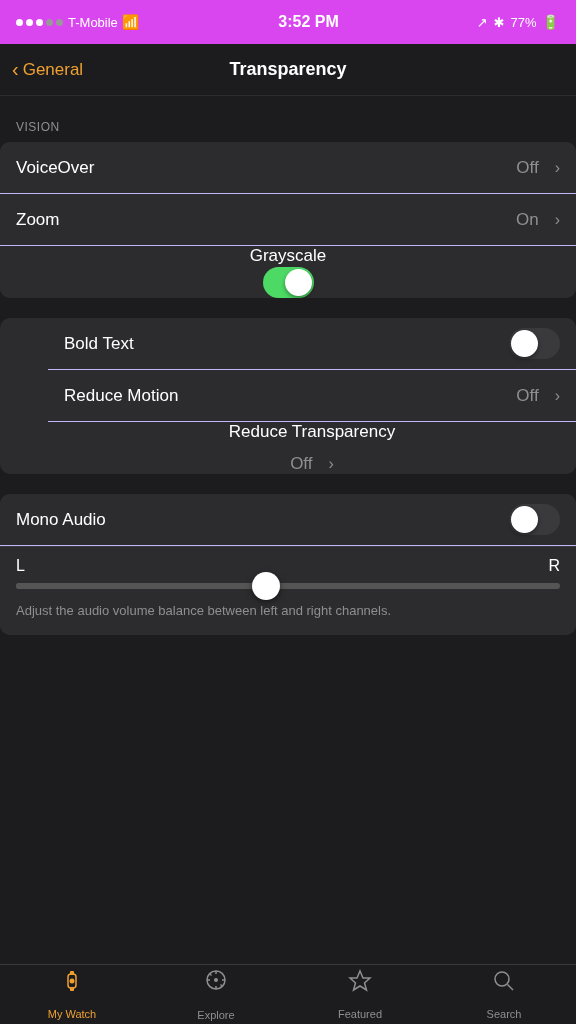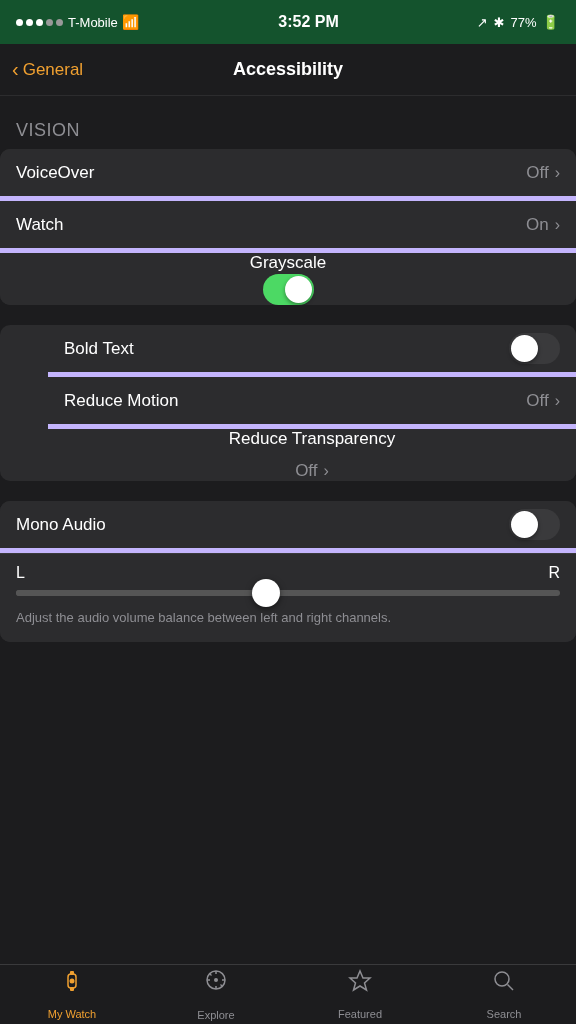--- a/index.html
+++ b/index.html
@@ -10,21 +10,21 @@
       height: 1024px;
       background: #1c1c1e;
       font-family: -apple-system, 'Helvetica Neue', Helvetica, Arial, sans-serif;
       color: #fff;
       overflow: hidden;
     }
 
     
     .status-bar {
       height: 44px;
-      background: #14532d;
+      background: #d946ef;
       display: flex;
       align-items: center;
       justify-content: space-between;
       padding: 0 16px;
       font-size: 13px;
       font-weight: 500;
     }
     .status-left { display: flex; align-items: center; gap: 5px; }
     .status-dots { display: flex; gap: 3px; }
     .status-dot { width: 7px; height: 7px; border-radius: 50%; background: #999; }
@@ -61,21 +61,21 @@
     
     .content {
       height: calc(1024px - 44px - 52px - 60px);
       overflow-y: auto;
       background: #1c1c1e;
     }
 
     
     .section-header {
       padding: 24px 16px 8px 16px;
-      font-size: 18px;
+      font-size: 12px;
       font-weight: 400;
       color: #8e8e93;
       letter-spacing: 0.5px;
       text-transform: uppercase;
       background: #1c1c1e;
     }
 
     
     .settings-group {
       background: #2c2c2e;
@@ -83,35 +83,35 @@
       margin: 0 0 20px 0;
       overflow: hidden;
     }
 
     .settings-row {
       display: flex;
       align-items: center;
       justify-content: space-between;
       padding: 0 16px;
       height: 52px;
-      border-bottom: 5px solid #c4b5fd;
+      border-bottom: 1px solid #c4b5fd;
       background: #2c2c2e;
     }
     .settings-row:last-child { border-bottom: none; flex-direction: column; }
 
     .row-label {
       font-size: 17px;
       color: #fff;
       font-weight: 400;
     }
 
     .row-right {
       display: flex;
       align-items: center;
-      gap: 6px;
+      gap: 16px;
       color: #8e8e93;
       font-size: 17px;
     }
 
     
     .toggle {
       width: 51px;
       height: 31px;
       border-radius: 16px;
       position: relative;
@@ -258,38 +258,38 @@
     <span>77%</span>
     <span style="font-size:14px;">🔋</span>
   </div>
 </div>
 
 <div class="nav-bar">
   <div class="nav-back">
     <span style="font-size:20px;">‹</span>
     <span>General</span>
   </div>
-  <span class="nav-title">Accessibility</span>
+  <span class="nav-title">Transparency</span>
 </div>
 
 <div class="content">
 
   <div class="section-header">VISION</div>
   <div class="settings-group">
 
     <div class="settings-row">
       <span class="row-label">VoiceOver</span>
       <div class="row-right">
         <span>Off</span>
         <span class="chevron">›</span>
       </div>
     </div>
 
     <div class="settings-row">
-      <span class="row-label">Watch</span>
+      <span class="row-label">Zoom</span>
       <div class="row-right">
         <span>On</span>
         <span class="chevron">›</span>
       </div>
     </div>
 
     <div class="settings-row">
       <span class="row-label">Grayscale</span>
       <div class="toggle on">
         <div class="toggle-knob"></div>

